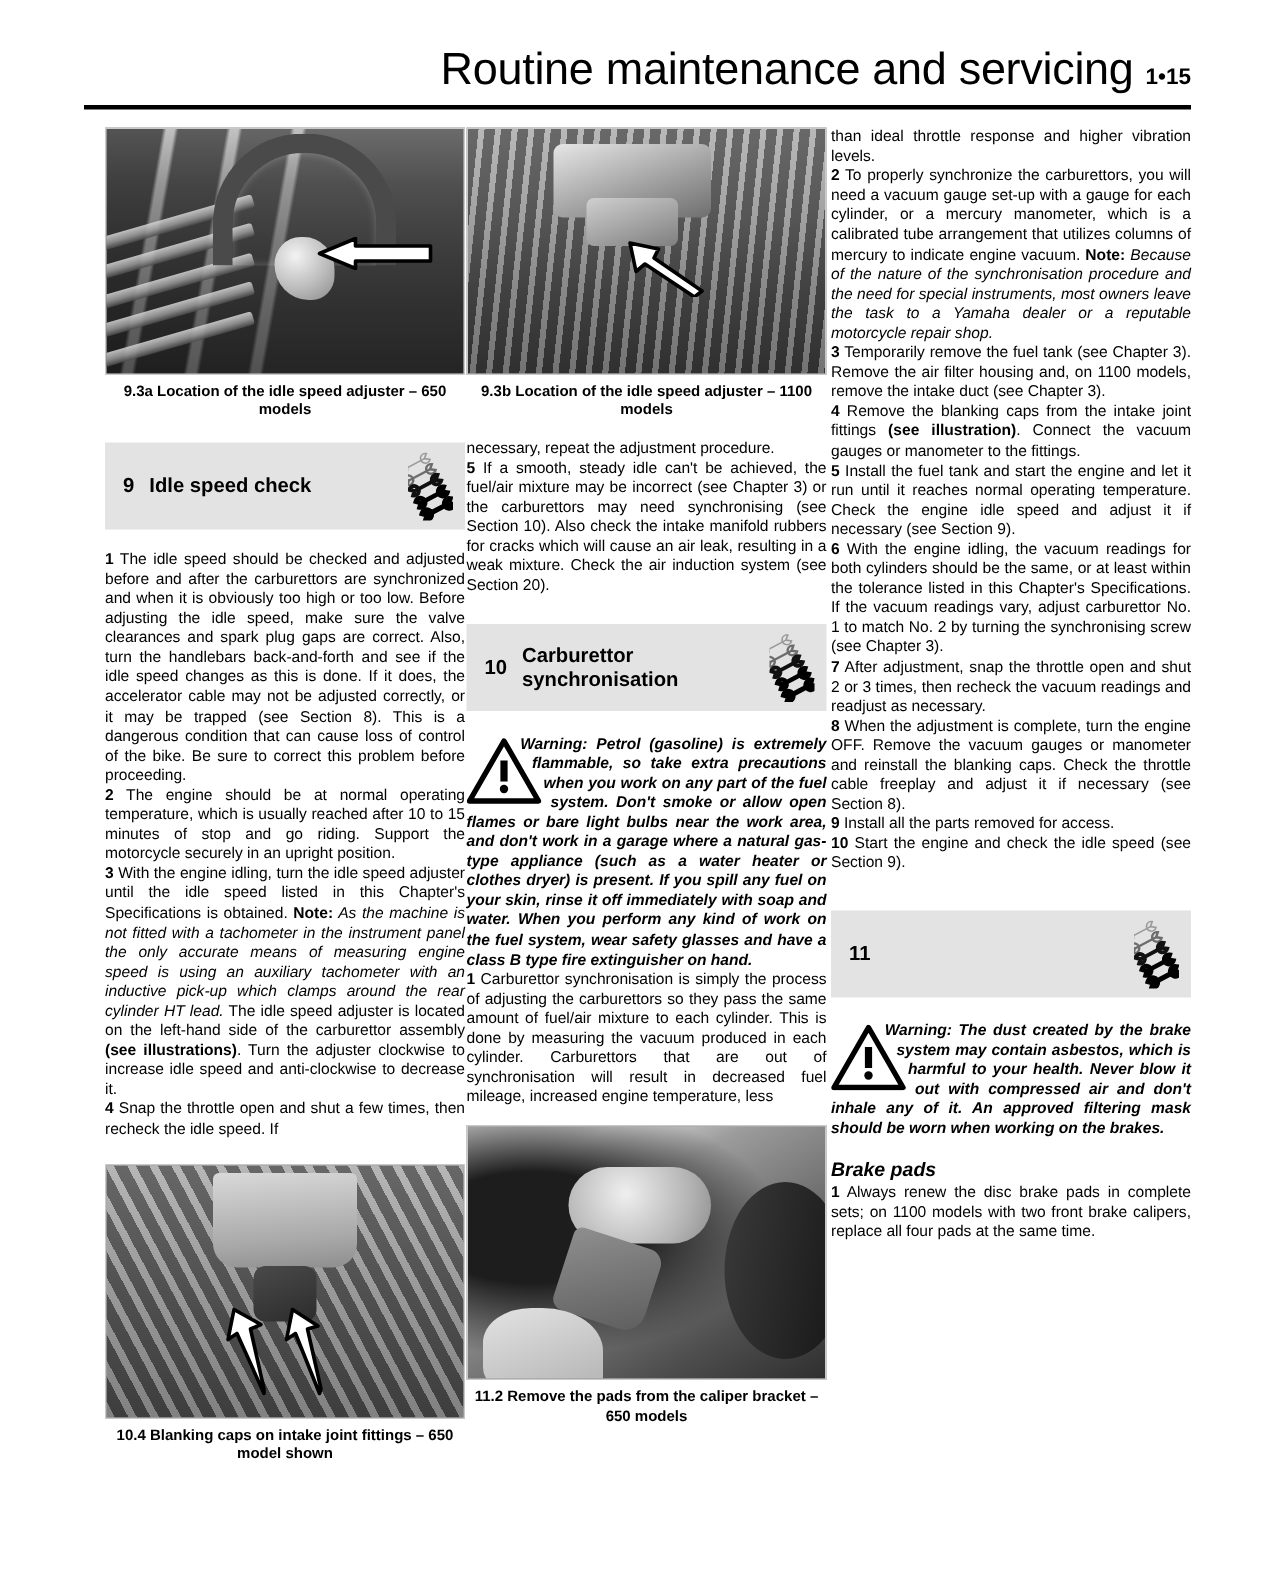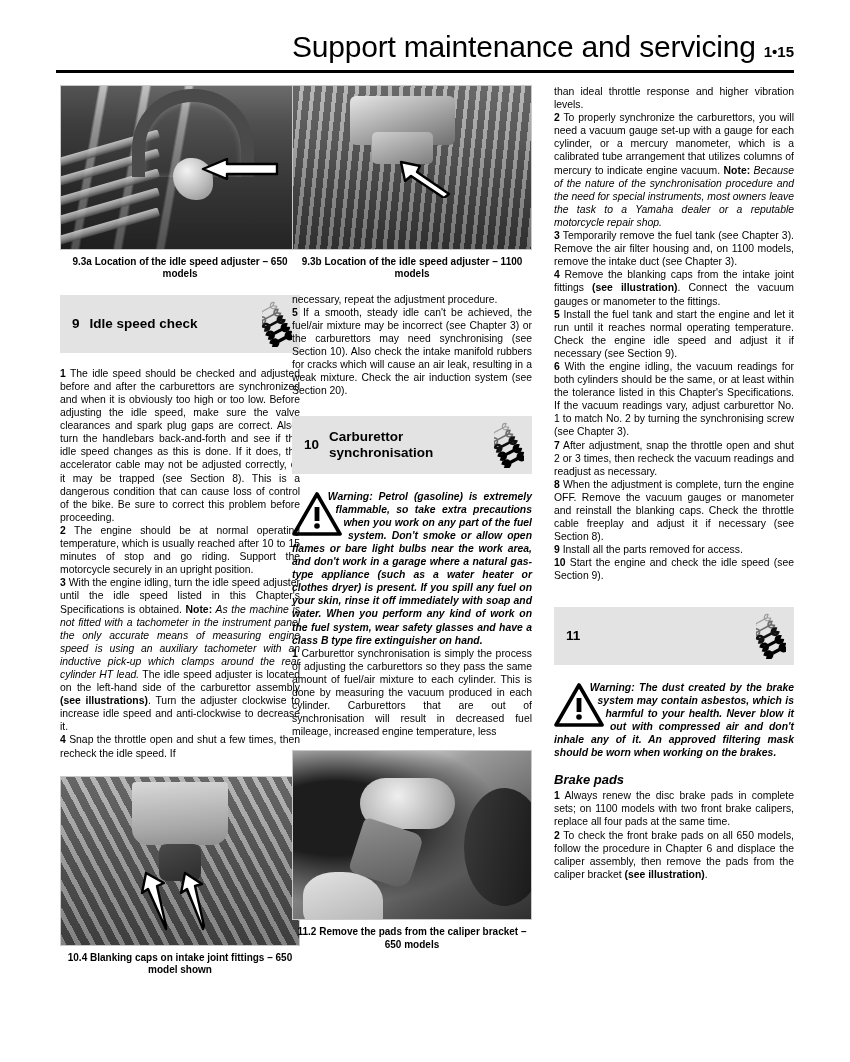--- a/index.html
+++ b/index.html
@@ -58,22 +58,22 @@
   .col {
     position: absolute;
     top: 85px;
     width: 240px;
     font-size: 10.4px;
     line-height: 13.1px;
     text-align: justify;
     -webkit-hyphens: none;
     hyphens: none;
   }
-  .col-left  { left: 60px; }
-  .col-mid   { left: 292px; }
+  .col-left  { left: 70px; }
+  .col-mid   { left: 311px; }
   .col-right { left: 554px; width: 240px; }
 
   p {
     margin: 0;
     text-align: justify;
     text-justify: inter-word;
   }
   p.body {
     font-size: 10.4px;
     line-height: 13.1px;
@@ -292,21 +292,21 @@
   .gap-16 { height: 16px; }
   .gap-18 { height: 18px; }
   .gap-24 { height: 24px; }
 </style>
 </head>
 <body>
 
 <div class="page">
 
   <div class="page-header">
-    <span class="header-title">Support maintenance and servicing</span><span class="header-page-no">1•15</span>
+    <span class="header-title">Routine maintenance and servicing</span><span class="header-page-no">1•15</span>
   </div>
   <div class="header-rule"></div>
 
   <div class="col col-left">
 
     <div class="photo eng-a" style="height:165px">
       <div class="grad"></div>
       <div class="fin" style="top:36%"></div>
       <div class="fin" style="top:48%"></div>
       <div class="fin" style="top:60%"></div>
@@ -499,16 +499,15 @@
         <circle cx="25" cy="34" r="2.8" fill="#000"></circle>
       </svg>
       <span class="bold-ital">Warning:</span><span> The dust created by the brake system may contain asbestos, which is harmful to your health. Never blow it out with compressed air and don't inhale any of it. An approved filtering mask should be worn when working on the brakes.</span>
     </div>
 
     <div class="gap-14"></div>
 
     <p class="sub-head">Brake pads</p>
 
     <p class="body"><span class="step-no">1</span><span> Always renew the disc brake pads in complete sets; on 1100 models with two front brake calipers, replace all four pads at the same time.</span></p>
-    <p class="body"><span class="step-no">2</span><span> To check the front brake pads on all 650 models, follow the procedure in Chapter 6 and displace the caliper assembly, then remove the pads from the caliper bracket </span><span class="bold">(see illustration)</span><span>.</span></p>
   </div>
 
 </div>
 
 </body></html>

